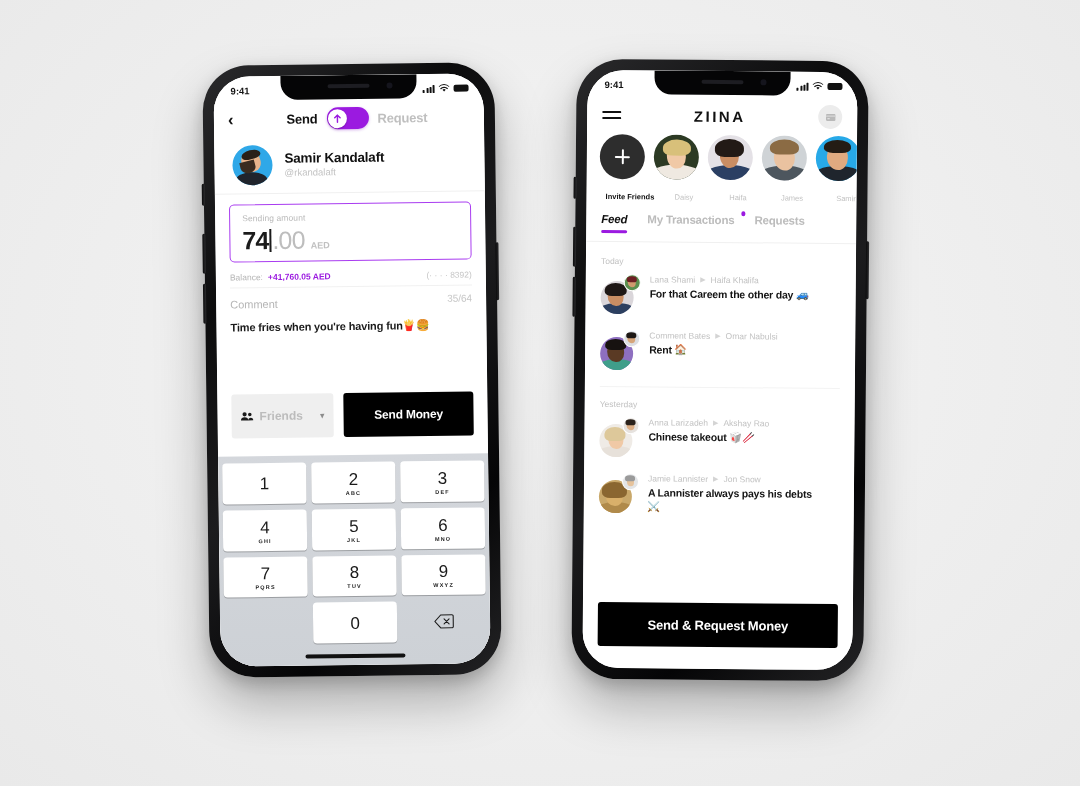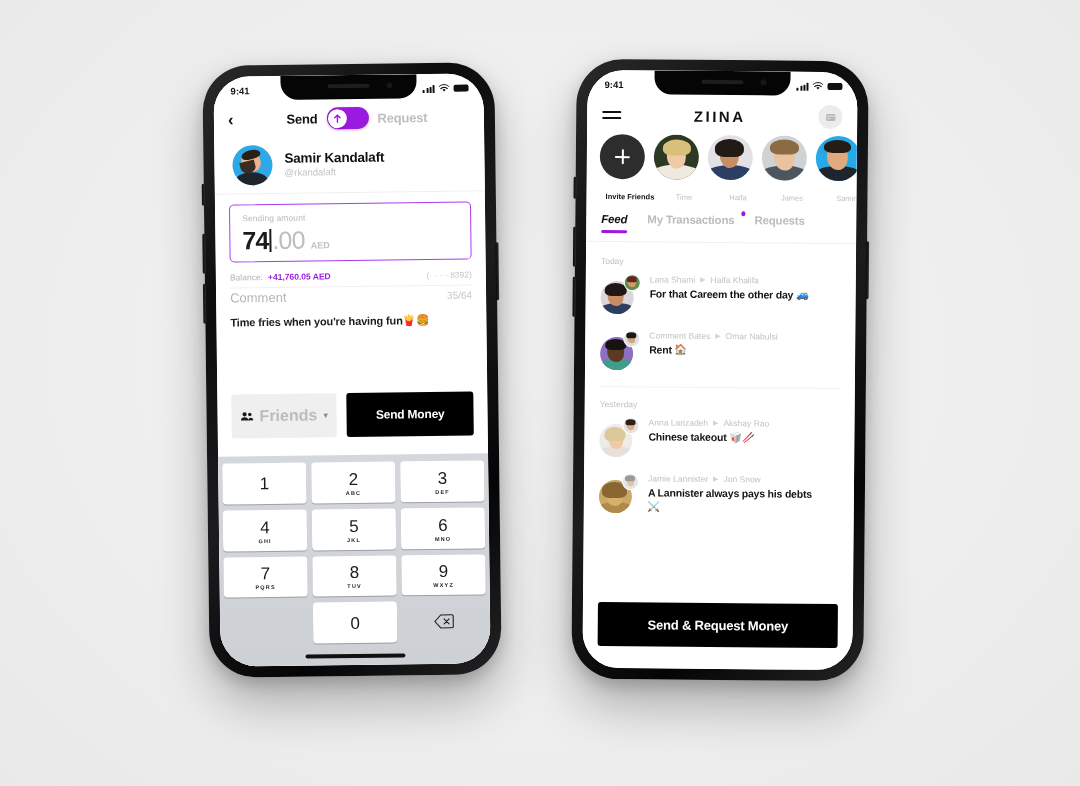--- a/index.html
+++ b/index.html
@@ -92,29 +92,29 @@
   .l-balance { position:absolute; top:190px; left:14px; right:14px; height:22px;
     display:flex; align-items:center; justify-content:space-between;
     border-bottom:1px solid #f1f1f1; }
   .bal-left { display:flex; gap:5px; align-items:baseline; }
   .bal-lbl { font-size:8.5px; color:#b5b5b5; }
   .bal-val { font-size:8.5px; font-weight:bold; color:#9b1ae0; }
   .bal-card { font-size:8.5px; color:#c6c6c6; }
 
   .l-comment { position:absolute; top:214px; left:14px; right:14px; }
   .cm-head { display:flex; justify-content:space-between; align-items:center; }
-  .cm-lbl { font-size:13px; color:#b5b5b5; }
+  .cm-lbl { font-size:11px; color:#b5b5b5;margin-top:8px; }
   .cm-count { font-size:10px; color:#c6c6c6; }
   .cm-text { margin-top:11px; font-size:11px; font-weight:600; color:#1b1b1b; letter-spacing:-.15px; }
 
   .l-actions { position:absolute; top:318px; left:14px; right:14px; height:44px;
     display:flex; gap:10px; align-items:stretch; }
   .friends-sel { flex:0 0 102px; background:#efefef; border-radius:3px;
     display:flex; align-items:center; gap:6px; padding:0 9px; }
-  .friends-sel .lbl { font-size:16px; color:#bcbcbc; font-weight:600; flex:1; }
+  .friends-sel .lbl { font-size:12px; color:#bcbcbc; font-weight:600; flex:1; }
   .chev { font-size:9px; color:#8c8c8c; }
   .send-money { flex:1; background:#000; border-radius:3px; color:#fff;
     display:flex; align-items:center; justify-content:center;
     font-size:12px; font-weight:bold; letter-spacing:-.2px; }
 
   .keypad { position:absolute; bottom:0; left:0; right:0; height:210px;
     background:linear-gradient(180deg,#d4d7dc 0%, #cdd1d6 100%);
     padding:7px 4px 22px 4px; display:flex; flex-direction:column; gap:6px; }
   .kp-row { display:flex; gap:5px; flex:1; }
   .key { flex:1; background:#fff; border-radius:4px;
@@ -411,21 +411,21 @@
           </div>
 
           <div class="story">
             <div class="circ" style="background:#2c3a24">
               <span class="face">
                 <span class="f-body" style="background:#efe9e1"></span>
                 <span class="f-head" style="left:28%;top:20%;width:44%;height:56%;background:#f0c9a6"></span>
                 <span class="f-hair" style="left:20%;top:10%;width:62%;height:36%;background:#d8c07a"></span>
               </span>
             </div>
-            <span class="nm">Time</span>
+            <span class="nm">Daisy</span>
           </div>
 
           <div class="story">
             <div class="circ" style="background:#e4e1e6">
               <span class="face">
                 <span class="f-body" style="background:#2b3f63"></span>
                 <span class="f-head" style="left:26%;top:18%;width:44%;height:56%;background:#c98d63"></span>
                 <span class="f-hair" style="left:16%;top:8%;width:64%;height:40%;background:#221a16"></span>
               </span>
             </div>

